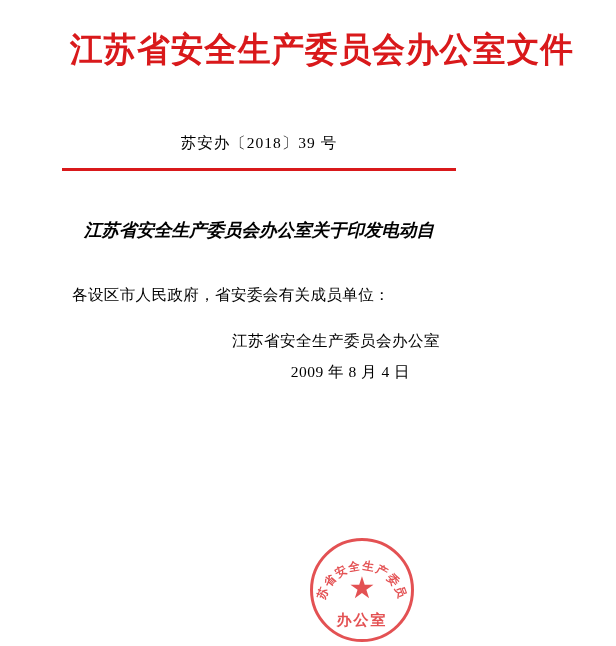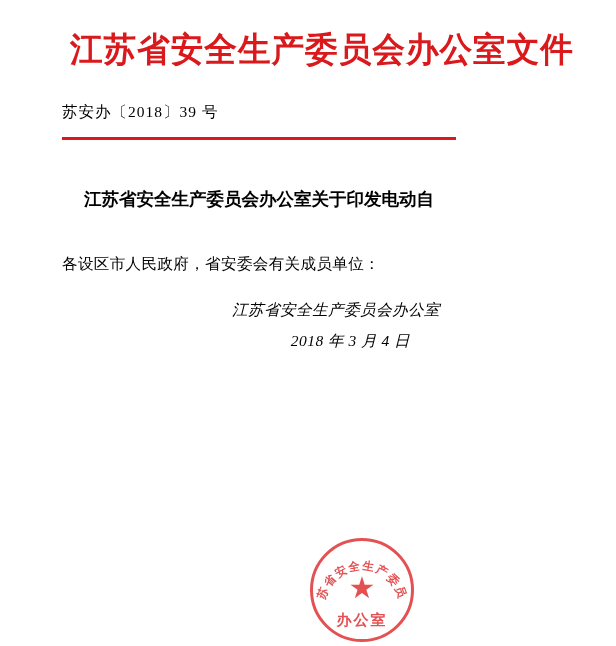--- a/index.html
+++ b/index.html
@@ -34,21 +34,22 @@
     font-weight: bold;
     font-size: 34px;
     letter-spacing: 1px;
     line-height: 1.15;
     white-space: nowrap;
     transform: scaleX(0.96);
   }
 
   
   .docnum {
-    margin-top: 27px;
+    text-align: center;
+    margin-top: 58px;
     font-size: 15.5px;
     color: #000;
     letter-spacing: 1px;
     font-family: "Liberation Serif", "DejaVu Serif", serif;
   }
 
   
   .red-rule {
     margin-top: 14px;
     height: 2.5px;
@@ -60,47 +61,46 @@
   .doc-title {
     margin-top: 44px;
     text-align: center;
     font-size: 17.5px;
     font-weight: bold;
     line-height: 1.75;
     color: #000;
     padding: 0 8px;
     font-family: "Liberation Serif", "DejaVu Serif", serif;
   }
-  .doc-title .tline { display: block; }
+  .doc-title .tline { display: block; font-style: italic; }
 
   
   .body-text {
     margin-top: 34px;
     font-size: 15.5px;
     line-height: 2.05;
     color: #000;
     text-align: justify;
     letter-spacing: 0.4px;
   }
   .body-text p {
-    margin: 0;
+    margin: 10px;
   }
   .indent2 { text-indent: 2em; }
 
   
   .sign-block {
     margin-top: 14px;
     text-align: right;
     font-size: 15.5px;
     line-height: 2.0;
     letter-spacing: 0.5px;
     padding-right: 16px;
     position: relative;
     z-index: 1;
-    font-style: italic;
   }
   .sign-date {
     padding-right: 30px;
   }
 
   
   .seal {
     position: absolute;
     left: 310px;
     top: 538px;
@@ -156,21 +156,21 @@
   <div class="doc-title">
     <span class="tline">江苏省安全生产委员会办公室关于印发电动自</span>
   </div>
 
   <div class="body-text">
     <p>各设区市人民政府，省安委会有关成员单位：</p>
   </div>
 
   <div class="sign-block">
     <div>江苏省安全生产委员会办公室</div>
-    <div class="sign-date">2018 年 3 月 4 日</div>
+    <div class="sign-date">2009 年 8 月 4 日</div>
   </div>
 
   <div class="seal">
     <div class="seal-arc">
       <svg width="98" height="98" viewBox="0 0 98 98" aria-hidden="true">
         <defs>
           <path id="arcpath" d="M 12,58 A 38,38 0 0 1 86,58" fill="none"></path>
         </defs>
         <text font-size="11.5" font-weight="bold" fill="#e03a3c" letter-spacing="1.5" font-family="DejaVu Sans, sans-serif">
           <textPath href="#arcpath" startOffset="50%" text-anchor="middle" id="seal-arc-label">江苏省安全生产委员会</textPath>

